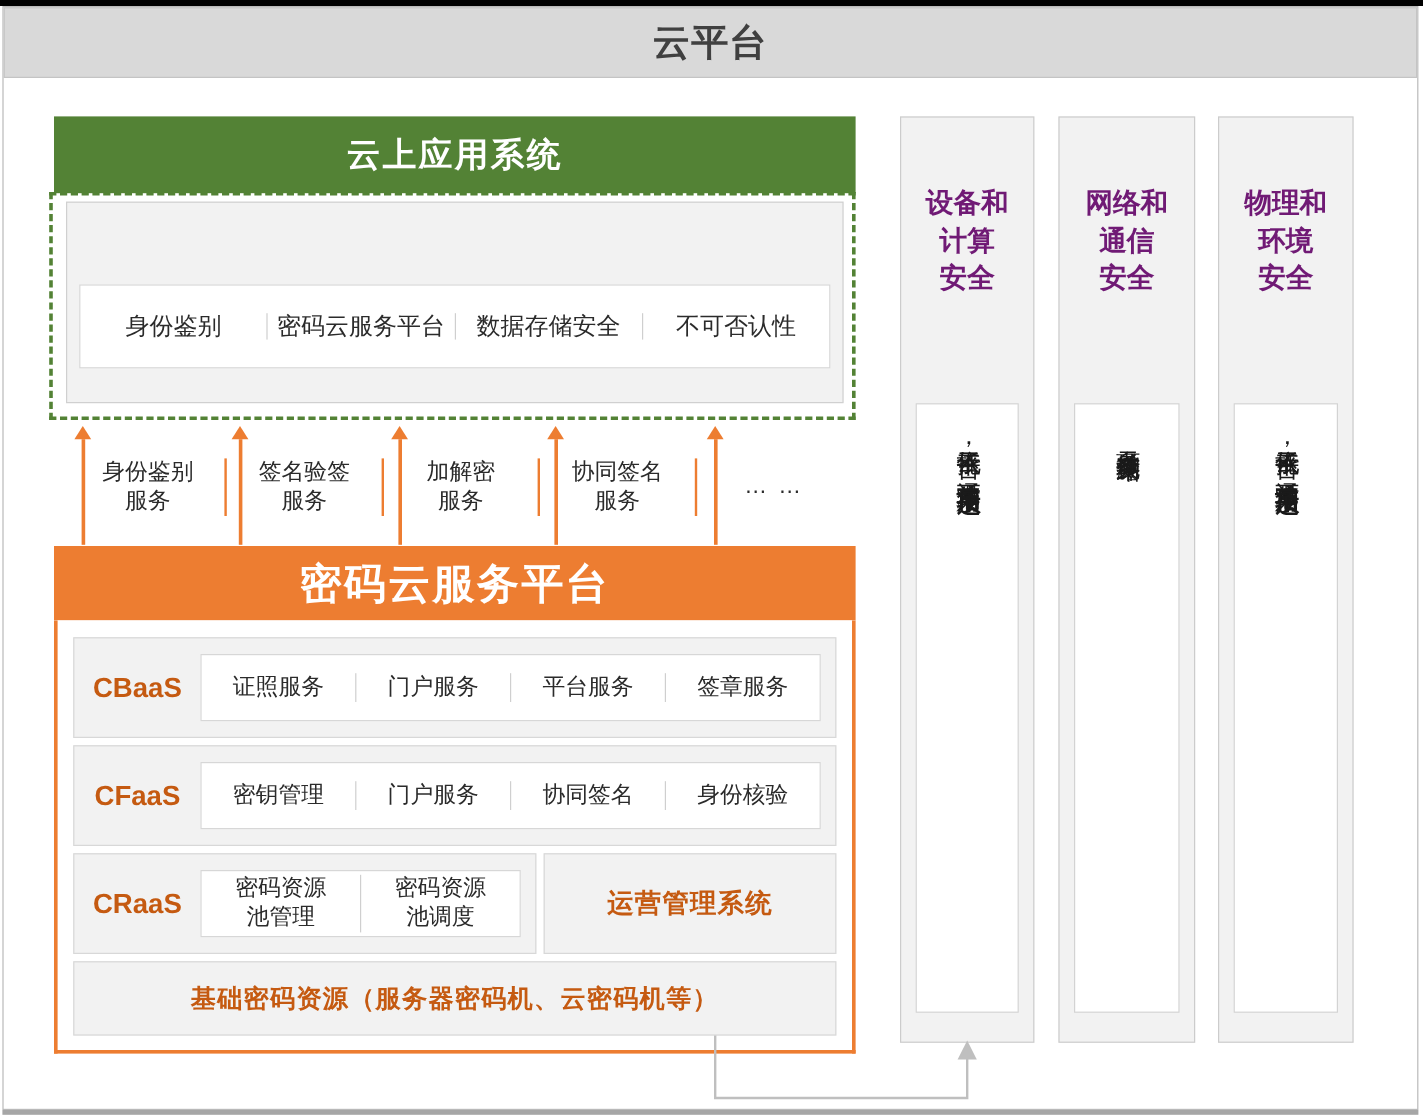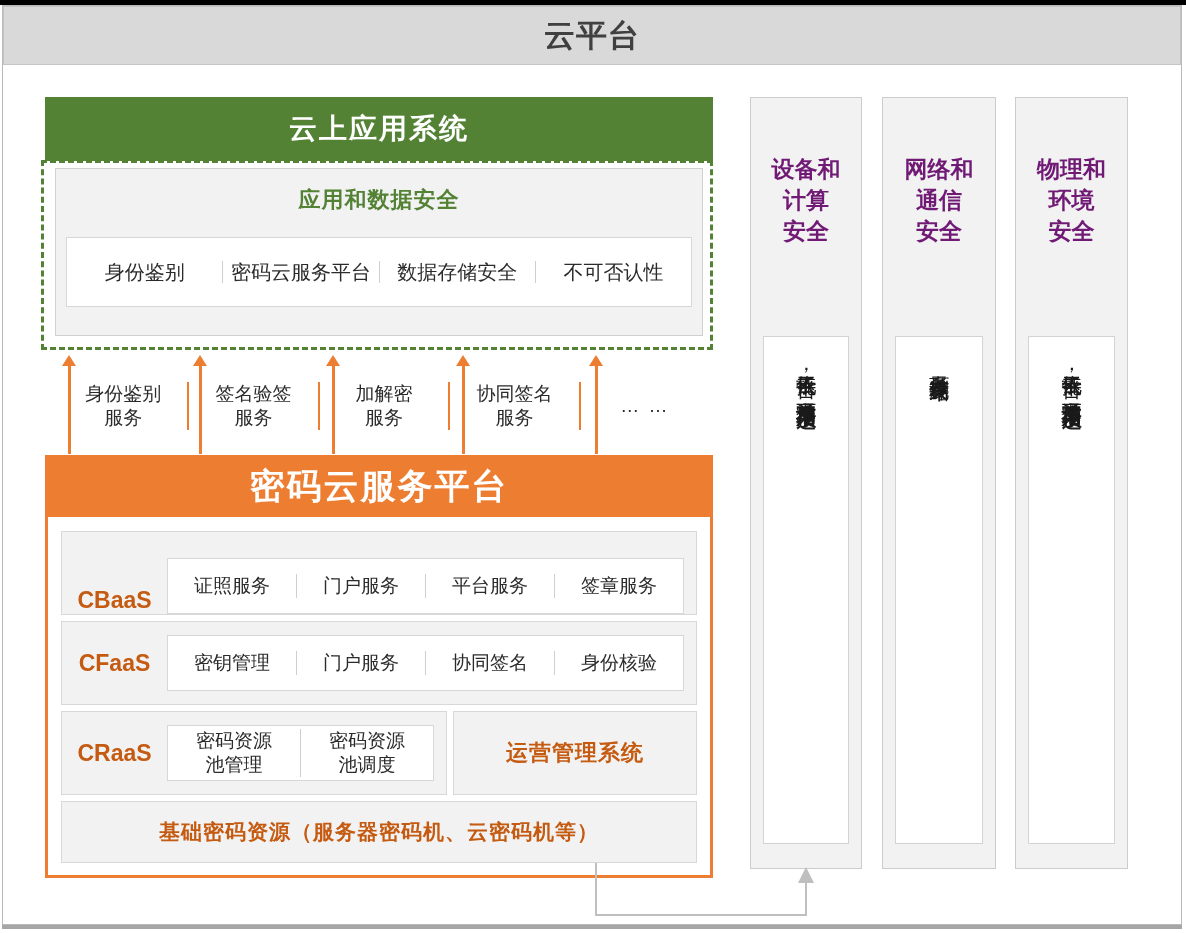--- a/index.html
+++ b/index.html
@@ -112,21 +112,21 @@
     flex:1;height:calc(100% - 26px);margin-right:12px;
     background:#ffffff;border:1px solid #d7d7d7;box-sizing:border-box;
     display:flex;align-items:center;
   }
   .srow-cell{
     flex:1;text-align:center;font-size:19px;color:#2b2b2b;line-height:1.25;
     border-right:1px solid #cfcfcf;
   }
   .srow-cell:last-child{border-right:none;}
 
-  #row-cbaas{top:14px;width:636px;height:84px;align-items:flex-end;}
+  #row-cbaas{top:14px;width:636px;height:84px;}
   #row-cfaas{top:104px;width:636px;height:84px;}
   #row-craas{top:194px;width:386px;height:84px;}
 
   .ops-box{
     position:absolute;left:405px;top:194px;width:244px;height:84px;
     background:#f2f2f2;border:1px solid #d8d8d8;box-sizing:border-box;
     display:flex;align-items:center;justify-content:center;
   }
   .ops-label{font-size:22px;font-weight:bold;color:#C55A11;letter-spacing:1px;}
 
@@ -182,21 +182,20 @@
     <div class="header-title">云平台</div>
   </div>
 
   <div class="cloud-app-header">
     <div class="cloud-app-header-label">云上应用系统</div>
   </div>
 
   <div class="dashed-zone"></div>
 
   <div class="appdata-panel">
-    <div class="appdata-title">应用和数据安全</div>
     <div class="appdata-items">
       <div class="appdata-item">身份鉴别</div>
       <div class="appdata-item">密码云服务平台</div>
       <div class="appdata-item">数据存储安全</div>
       <div class="appdata-item">不可否认性</div>
     </div>
   </div>
 
   <div class="svc-band">
     <div class="svc-arrow" style="left:23px;height:88px;"></div>

